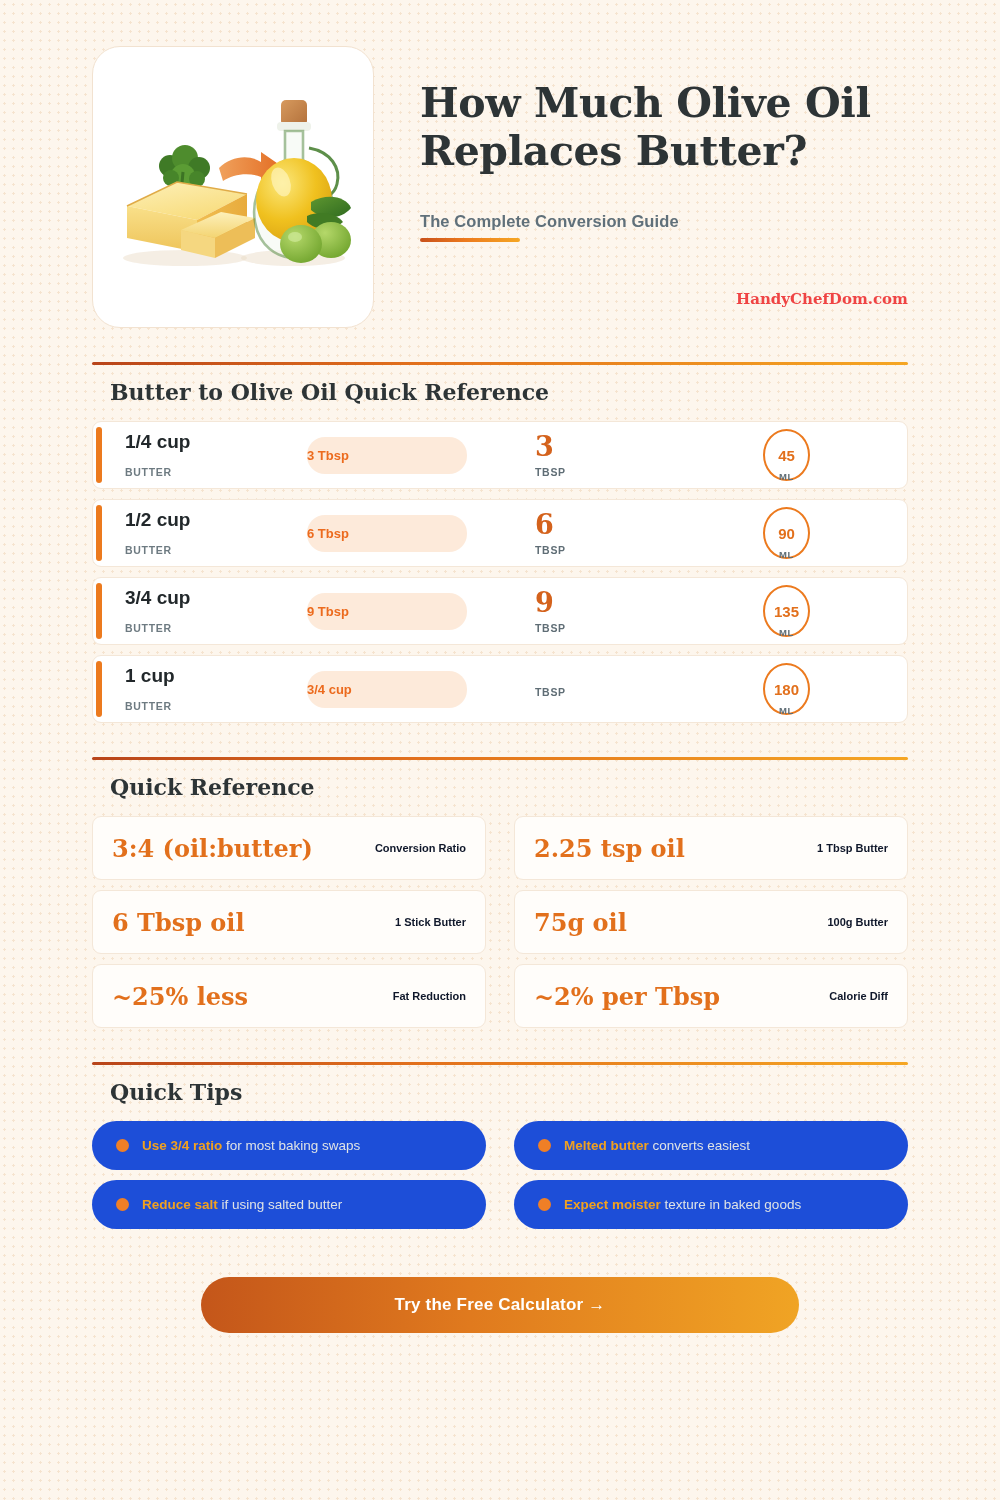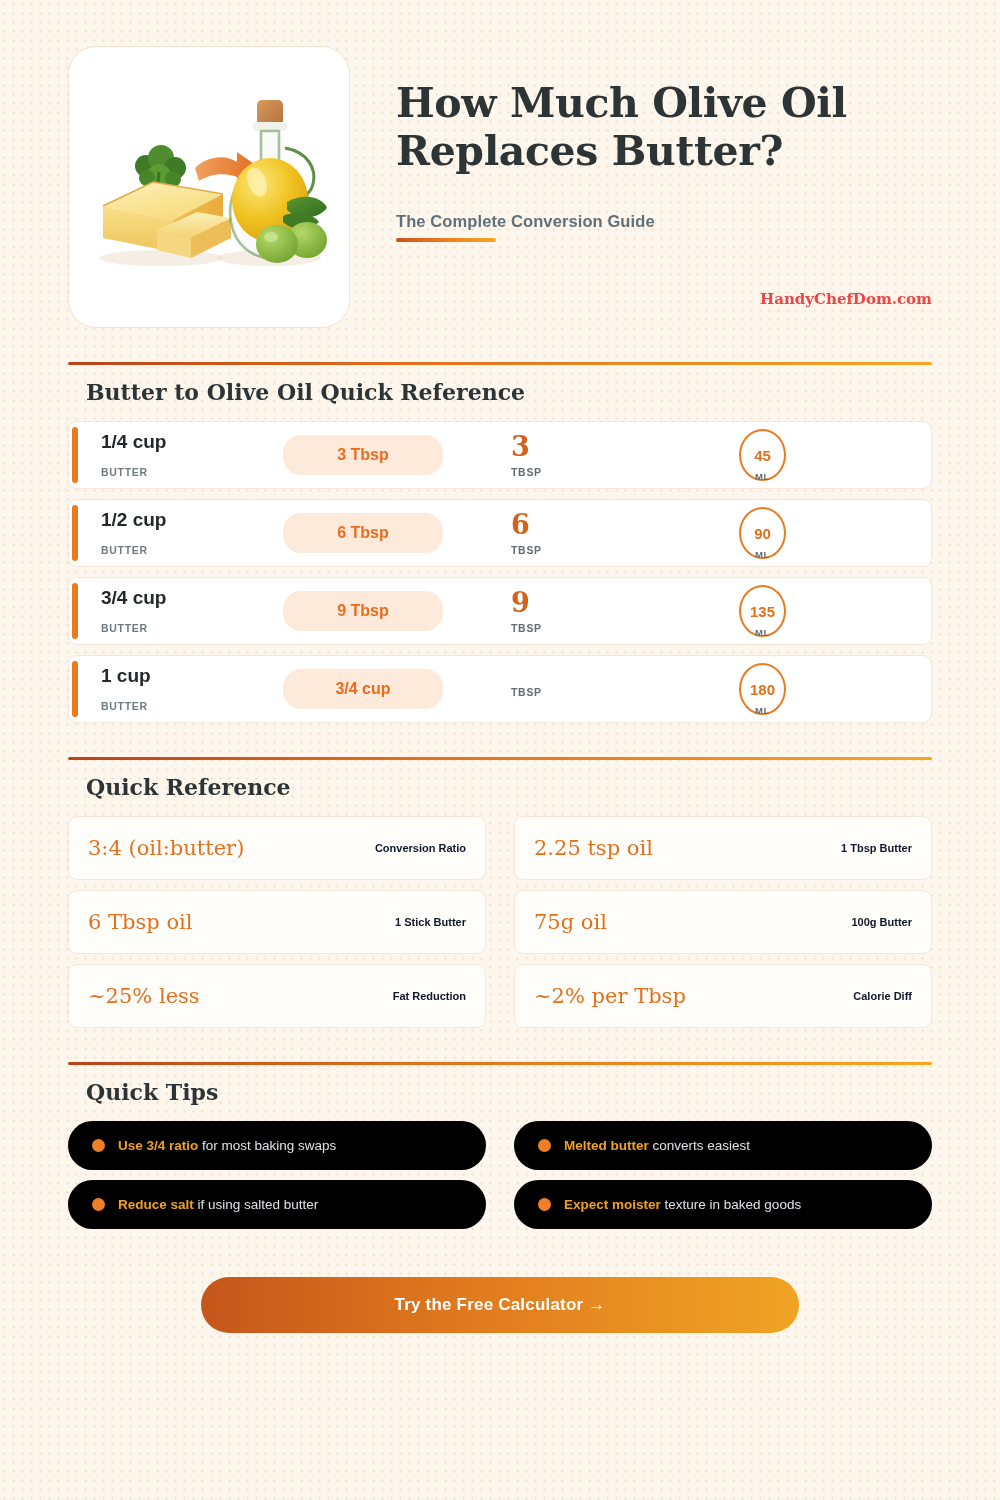--- a/index.html
+++ b/index.html
@@ -10,21 +10,21 @@
     width: 1000px;
     height: 1500px;
     background-color: #fdf6ed;
     background-image: radial-gradient(circle, rgba(226,185,140,0.30) 1px, transparent 1.1px);
     background-size: 9px 9px;
     font-family: "Liberation Sans", sans-serif;
     overflow: hidden;
     position: relative;
   }
 
-  .page { padding: 0 68px; box-sizing: border-box; width: 1000px; }
+  .page { padding: 0 92px; box-sizing: border-box; width: 1000px; }
 
   
   .header {
     display: flex;
     align-items: flex-start;
     padding-top: 46px;
     gap: 46px;
   }
   .logo-card {
     width: 282px;
@@ -122,25 +122,25 @@
     font-size: 10.5px;
     font-weight: bold;
     letter-spacing: 0.7px;
     color: #6d7a81;
   }
   .cell-pill { width: 228px; }
   .pill {
     display: inline-block;
     background: #fdeada;
     color: #ec6b1e;
-    font-size: 16px;
+    font-size: 13px;
     font-weight: bold;
     padding: 11px 0;
     width: 160px;
-    text-align: center;
+    text-align: left;
     border-radius: 18px;
   }
   .cell-tbsp { width: 228px; }
   .tbsp-val {
     font-family: "DejaVu Serif", serif;
     font-weight: bold;
     font-size: 27px;
     color: #d4621c;
     line-height: 1;
   }
@@ -193,43 +193,43 @@
     border: 1px solid #f4e7d8;
     border-radius: 9px;
     display: flex;
     align-items: center;
     justify-content: space-between;
     padding: 0 19px;
     box-sizing: border-box;
   }
   .stat-val {
     font-family: "DejaVu Serif", serif;
-    font-weight: normal;
-    font-size: 21px;
+    font-weight: bold;
+    font-size: 24px;
     color: #e2701c;
     white-space: nowrap;
   }
   .stat-lbl {
     font-size: 11px;
     font-weight: bold;
     color: #0f172a;
     white-space: nowrap;
     text-align: right;
   }
 
   
   .tips {
     margin-top: 16px;
     display: grid;
     grid-template-columns: 1fr 1fr;
     gap: 10px 28px;
   }
   .tip {
     height: 49px;
-    background: #000000;
+    background: #1d4ed8;
     border-radius: 25px;
     display: flex;
     align-items: center;
     padding: 0 24px;
     box-sizing: border-box;
   }
   .tip-dot {
     width: 13px;
     height: 13px;
     border-radius: 50%;

